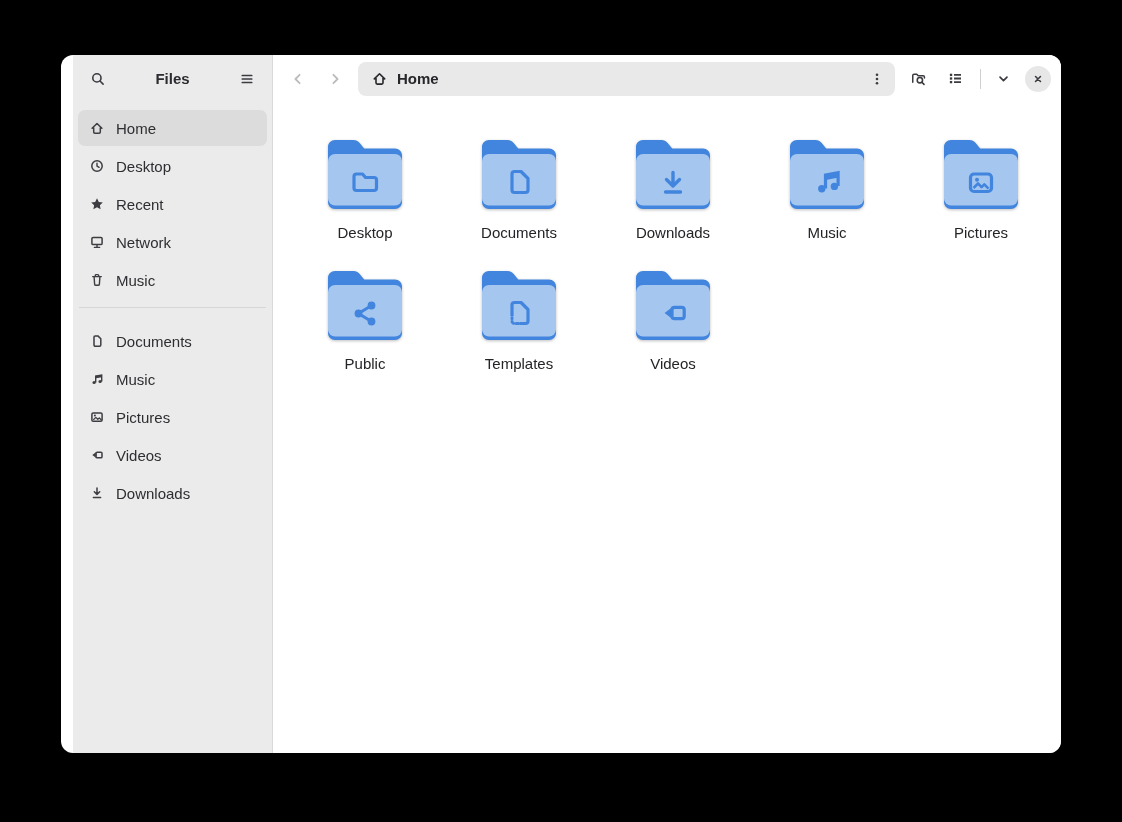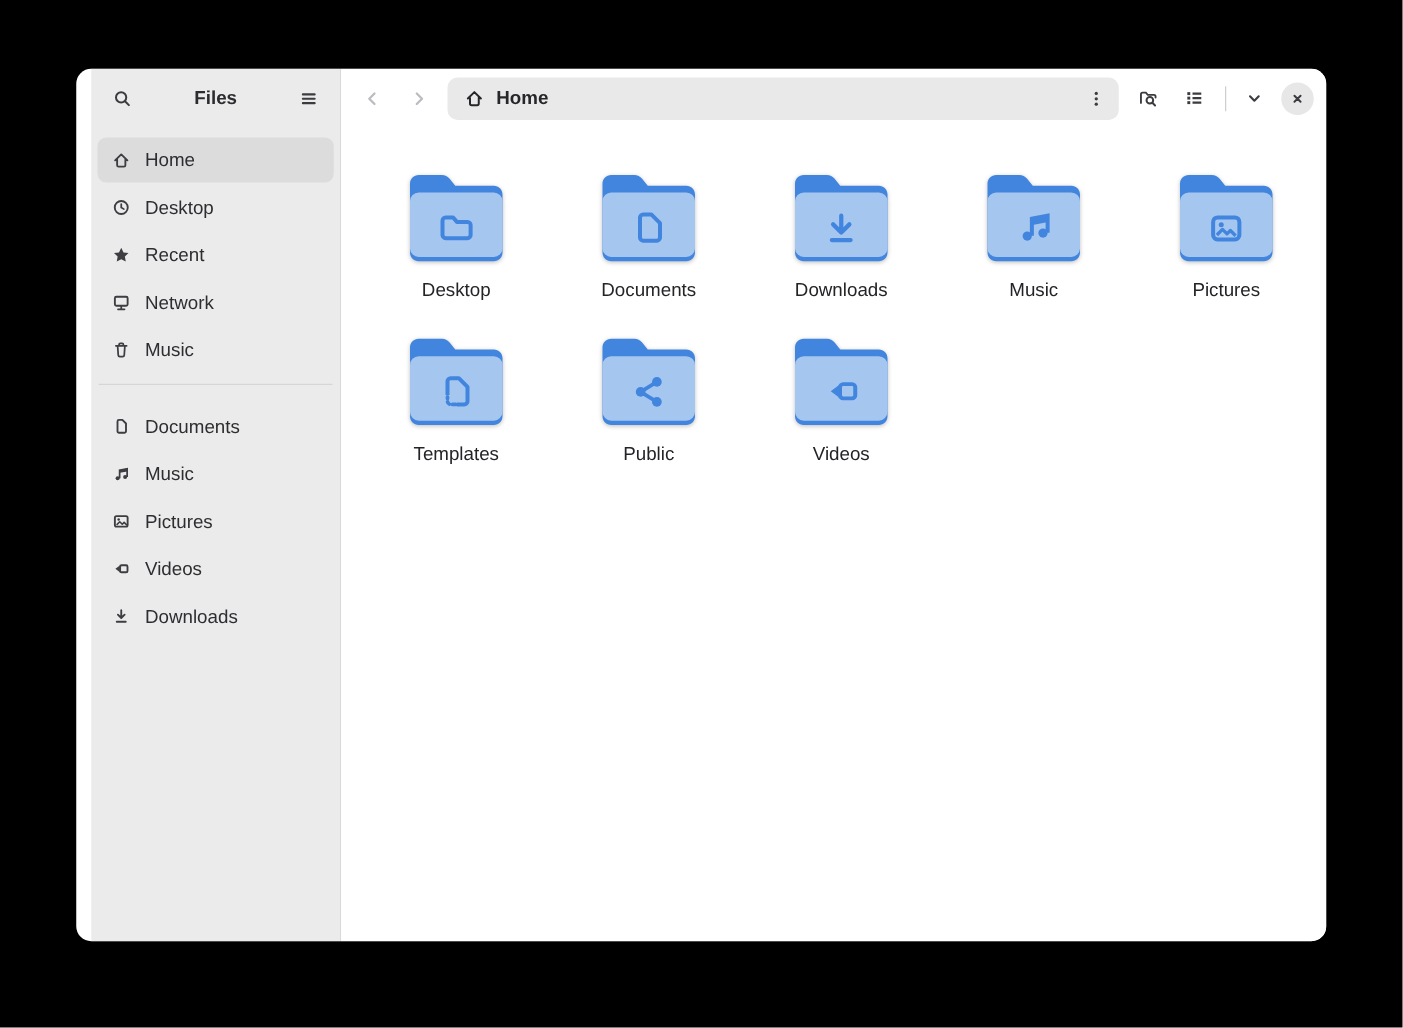--- a/index.html
+++ b/index.html
@@ -375,32 +375,32 @@
       <rect class="folder-front" x="3" y="19" width="74" height="51.5" rx="7"></rect>
       <use class="emblem" width="80" height="80" href="#em-image"></use>
     </svg>
     <div class="cell-label">Pictures</div>
   </div>
 
   <div class="cell">
     <svg class="folder-svg" viewBox="0 0 80 80">
       <path class="folder-back" d="M3 67 V12 c0-3.9 3.1-7 7-7 h18.5 c2.4 0 4.7 1.1 6.2 3 l4.5 5.5 H70 c3.9 0 7 3.1 7 7 v46.5 c0 3.9-3.1 7-7 7 H10 c-3.9 0-7-3.1-7-7 Z"></path>
       <rect class="folder-front" x="3" y="19" width="74" height="51.5" rx="7"></rect>
+      <use class="emblem" width="80" height="80" href="#em-share"></use>
+    </svg>
+    <div class="cell-label">Public</div>
+  </div>
+
+  <div class="cell">
+    <svg class="folder-svg" viewBox="0 0 80 80">
+      <path class="folder-back" d="M3 67 V12 c0-3.9 3.1-7 7-7 h18.5 c2.4 0 4.7 1.1 6.2 3 l4.5 5.5 H70 c3.9 0 7 3.1 7 7 v46.5 c0 3.9-3.1 7-7 7 H10 c-3.9 0-7-3.1-7-7 Z"></path>
+      <rect class="folder-front" x="3" y="19" width="74" height="51.5" rx="7"></rect>
       <use class="emblem" width="80" height="80" href="#em-file-dashed"></use>
     </svg>
     <div class="cell-label">Templates</div>
-  </div>
-
-  <div class="cell">
-    <svg class="folder-svg" viewBox="0 0 80 80">
-      <path class="folder-back" d="M3 67 V12 c0-3.9 3.1-7 7-7 h18.5 c2.4 0 4.7 1.1 6.2 3 l4.5 5.5 H70 c3.9 0 7 3.1 7 7 v46.5 c0 3.9-3.1 7-7 7 H10 c-3.9 0-7-3.1-7-7 Z"></path>
-      <rect class="folder-front" x="3" y="19" width="74" height="51.5" rx="7"></rect>
-      <use class="emblem" width="80" height="80" href="#em-share"></use>
-    </svg>
-    <div class="cell-label">Public</div>
   </div>
 
   <div class="cell">
     <svg class="folder-svg" viewBox="0 0 80 80">
       <path class="folder-back" d="M3 67 V12 c0-3.9 3.1-7 7-7 h18.5 c2.4 0 4.7 1.1 6.2 3 l4.5 5.5 H70 c3.9 0 7 3.1 7 7 v46.5 c0 3.9-3.1 7-7 7 H10 c-3.9 0-7-3.1-7-7 Z"></path>
       <rect class="folder-front" x="3" y="19" width="74" height="51.5" rx="7"></rect>
       <use class="emblem" width="80" height="80" href="#em-video"></use>
     </svg>
     <div class="cell-label">Videos</div>
   </div>

